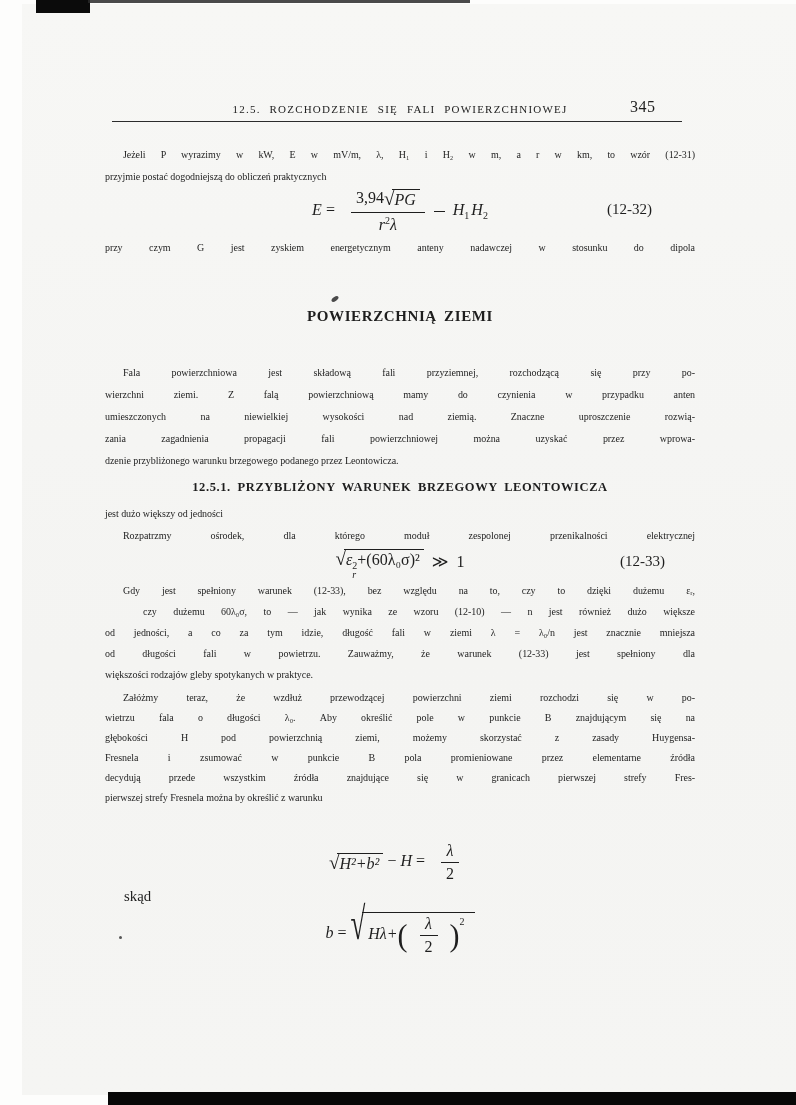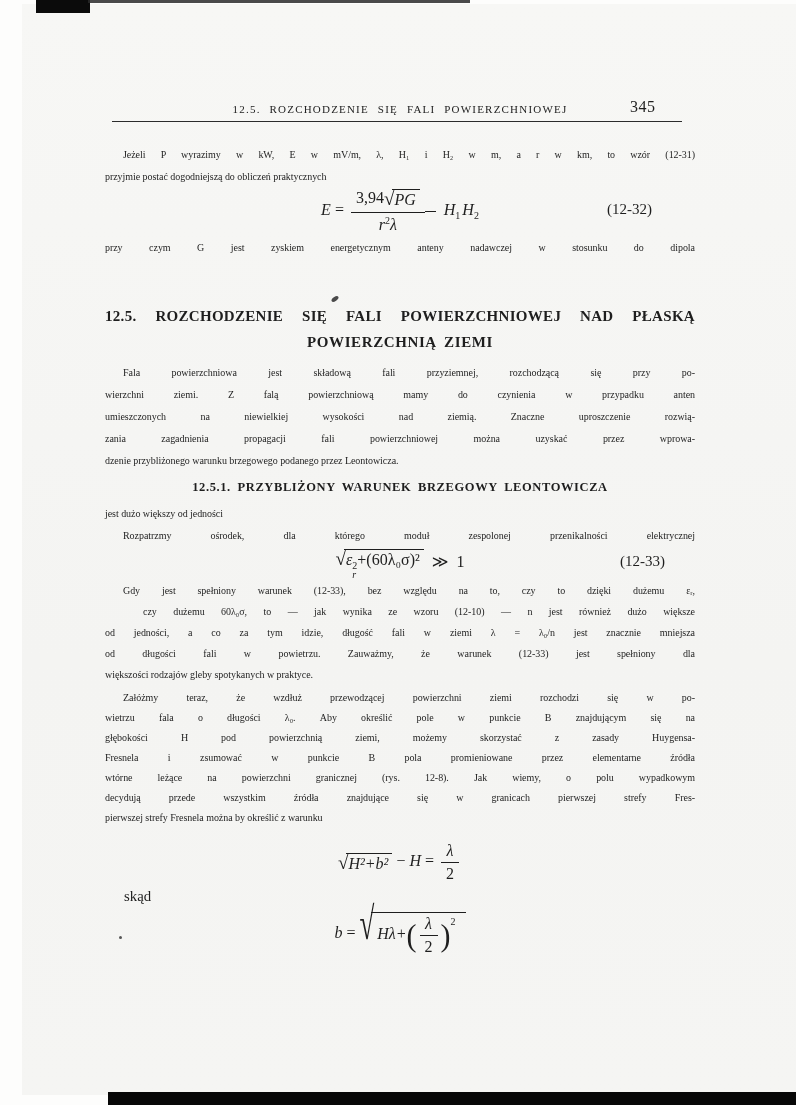--- a/index.html
+++ b/index.html
@@ -38,21 +38,21 @@
   
   .sect{font-weight:bold;font-size:15px;letter-spacing:.3px;line-height:26px;}
   .sect .l1{text-align:justify;text-align-last:justify;}
   .sect .l2{text-align:center;letter-spacing:.6px;word-spacing:3px;}
   .subsect{font-weight:bold;font-size:12.5px;text-align:center;letter-spacing:.6px;word-spacing:3px;}
 
   
   .eq{position:absolute;left:105px;width:590px;text-align:center;font-size:16px;}
   .eq .eqbody{display:inline-block;vertical-align:middle;}
   .eqlabel{position:absolute;top:50%;transform:translateY(-50%);font-size:15px;font-style:normal;}
-  .frac{display:inline-block;vertical-align:middle;text-align:center;margin:0 3px;}
+  .frac{display:inline-block;vertical-align:middle;text-align:center;margin:0 12px;}
   .frac .num{display:block;padding:0 5px 2px 5px;}
   .frac .den{display:block;border-top:1.3px solid #1e1e1e;padding:2px 5px 0 5px;}
   .rad{white-space:nowrap;display:inline-block;vertical-align:middle;}
   .radsign{display:inline-block;font-size:1.2em;margin-right:-2px;}
   .radx{border-top:1.3px solid #1e1e1e;padding:1px 4px 0 2px;}
   .bardash{display:inline-block;width:11px;border-top:1.3px solid #1e1e1e;vertical-align:middle;margin-left:-3px;margin-right:4px;}
   sub.v,sup.v{font-size:10px;letter-spacing:0;}
   .supsub{display:inline-flex;flex-direction:column;vertical-align:-4px;font-size:10px;line-height:9px;text-align:left;}
   .radsign-big{display:inline-block;font-size:27px;transform:scaleY(1.7) ;transform-origin:70% 78%;margin-right:-3px;font-weight:400;}
   .radx-big{border-top:1.5px solid #1e1e1e;padding:2px 10px 0 6px;display:inline-block;}
@@ -94,21 +94,20 @@
     <span class="it">H</span><sub class="v">1</sub><span class="it" style="margin-left:2px;">H</span><sub class="v">2</sub>
   </span>
   <span class="eqlabel" style="left:502px;">(12-32)</span>
 </div>
 
 <div class="col bodytext" style="top:237px;">
   <div class="line">przy czym G jest zyskiem energetycznym anteny nadawczej w stosunku do dipola</div>
 </div>
 
 <div class="col sect" style="top:303px;">
-  <div class="l1">12.5. ROZCHODZENIE SIĘ FALI POWIERZCHNIOWEJ NAD PŁASKĄ</div>
   <div class="l2">POWIERZCHNIĄ ZIEMI</div>
 </div>
 
 <div class="col bodytext" style="top:362px;">
   <div class="line indent">Fala powierzchniowa jest składową fali przyziemnej, rozchodzącą się przy po-</div>
   <div class="line">wierzchni ziemi. Z falą powierzchniową mamy do czynienia w przypadku anten</div>
   <div class="line">umieszczonych na niewielkiej wysokości nad ziemią. Znaczne uproszczenie rozwią-</div>
   <div class="line">zania zagadnienia propagacji fali powierzchniowej można uzyskać przez wprowa-</div>
   <div class="line short">dzenie przybliżonego warunku brzegowego podanego przez Leontowicza.</div>
 </div>
@@ -140,21 +139,20 @@
   <div class="line" style="line-height:21px;">od jedności, a co za tym idzie, długość fali w ziemi λ = λ₀/n jest znacznie mniejsza</div>
   <div class="line" style="line-height:21px;">od długości fali w powietrzu. Zauważmy, że warunek (12-33) jest spełniony dla</div>
   <div class="line short" style="line-height:21px;">większości rodzajów gleby spotykanych w praktyce.</div>
 </div>
 
 <div class="col bodytext lh20" style="top:688px;">
   <div class="line indent">Załóżmy teraz, że wzdłuż przewodzącej powierzchni ziemi rozchodzi się w po-</div>
   <div class="line">wietrzu fala o długości λ₀. Aby określić pole w punkcie B znajdującym się na</div>
   <div class="line">głębokości H pod powierzchnią ziemi, możemy skorzystać z zasady Huygensa-</div>
   <div class="line">Fresnela i zsumować w punkcie B pola promieniowane przez elementarne źródła</div>
-  <div class="line">wtórne leżące na powierzchni granicznej (rys. 12-8). Jak wiemy, o polu wypadkowym</div>
   <div class="line">decydują przede wszystkim źródła znajdujące się w granicach pierwszej strefy Fres-</div>
   <div class="line short">pierwszej strefy Fresnela można by określić z warunku</div>
 </div>
 
 <div class="eq" style="top:842px;height:38px;">
   <span class="eqbody">
     <span class="rad">
       <span class="radsign">√</span><span class="radx it">H²+b²</span>
     </span>
     <span>−</span>

